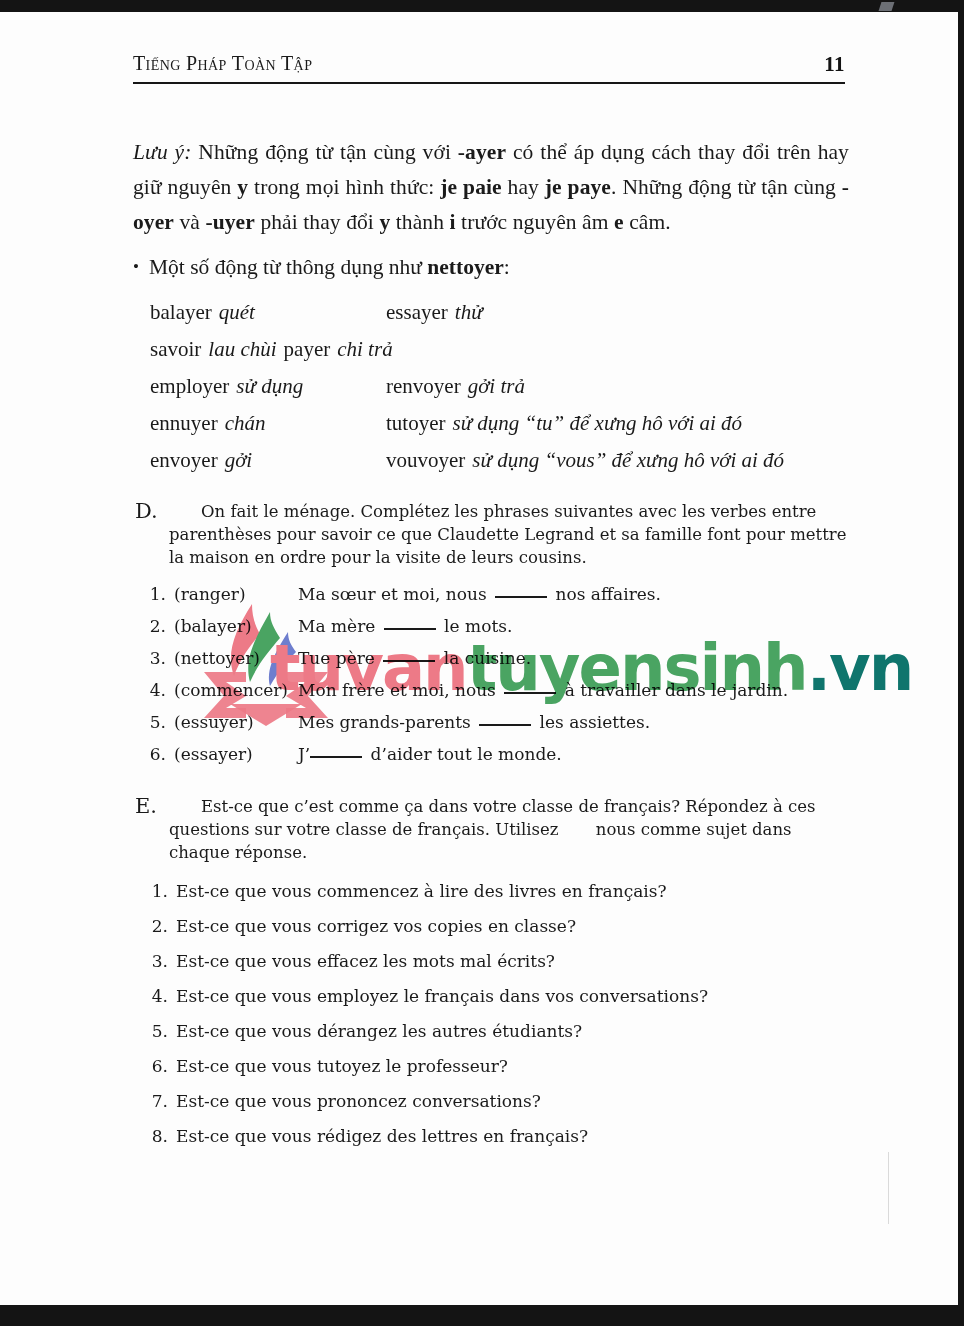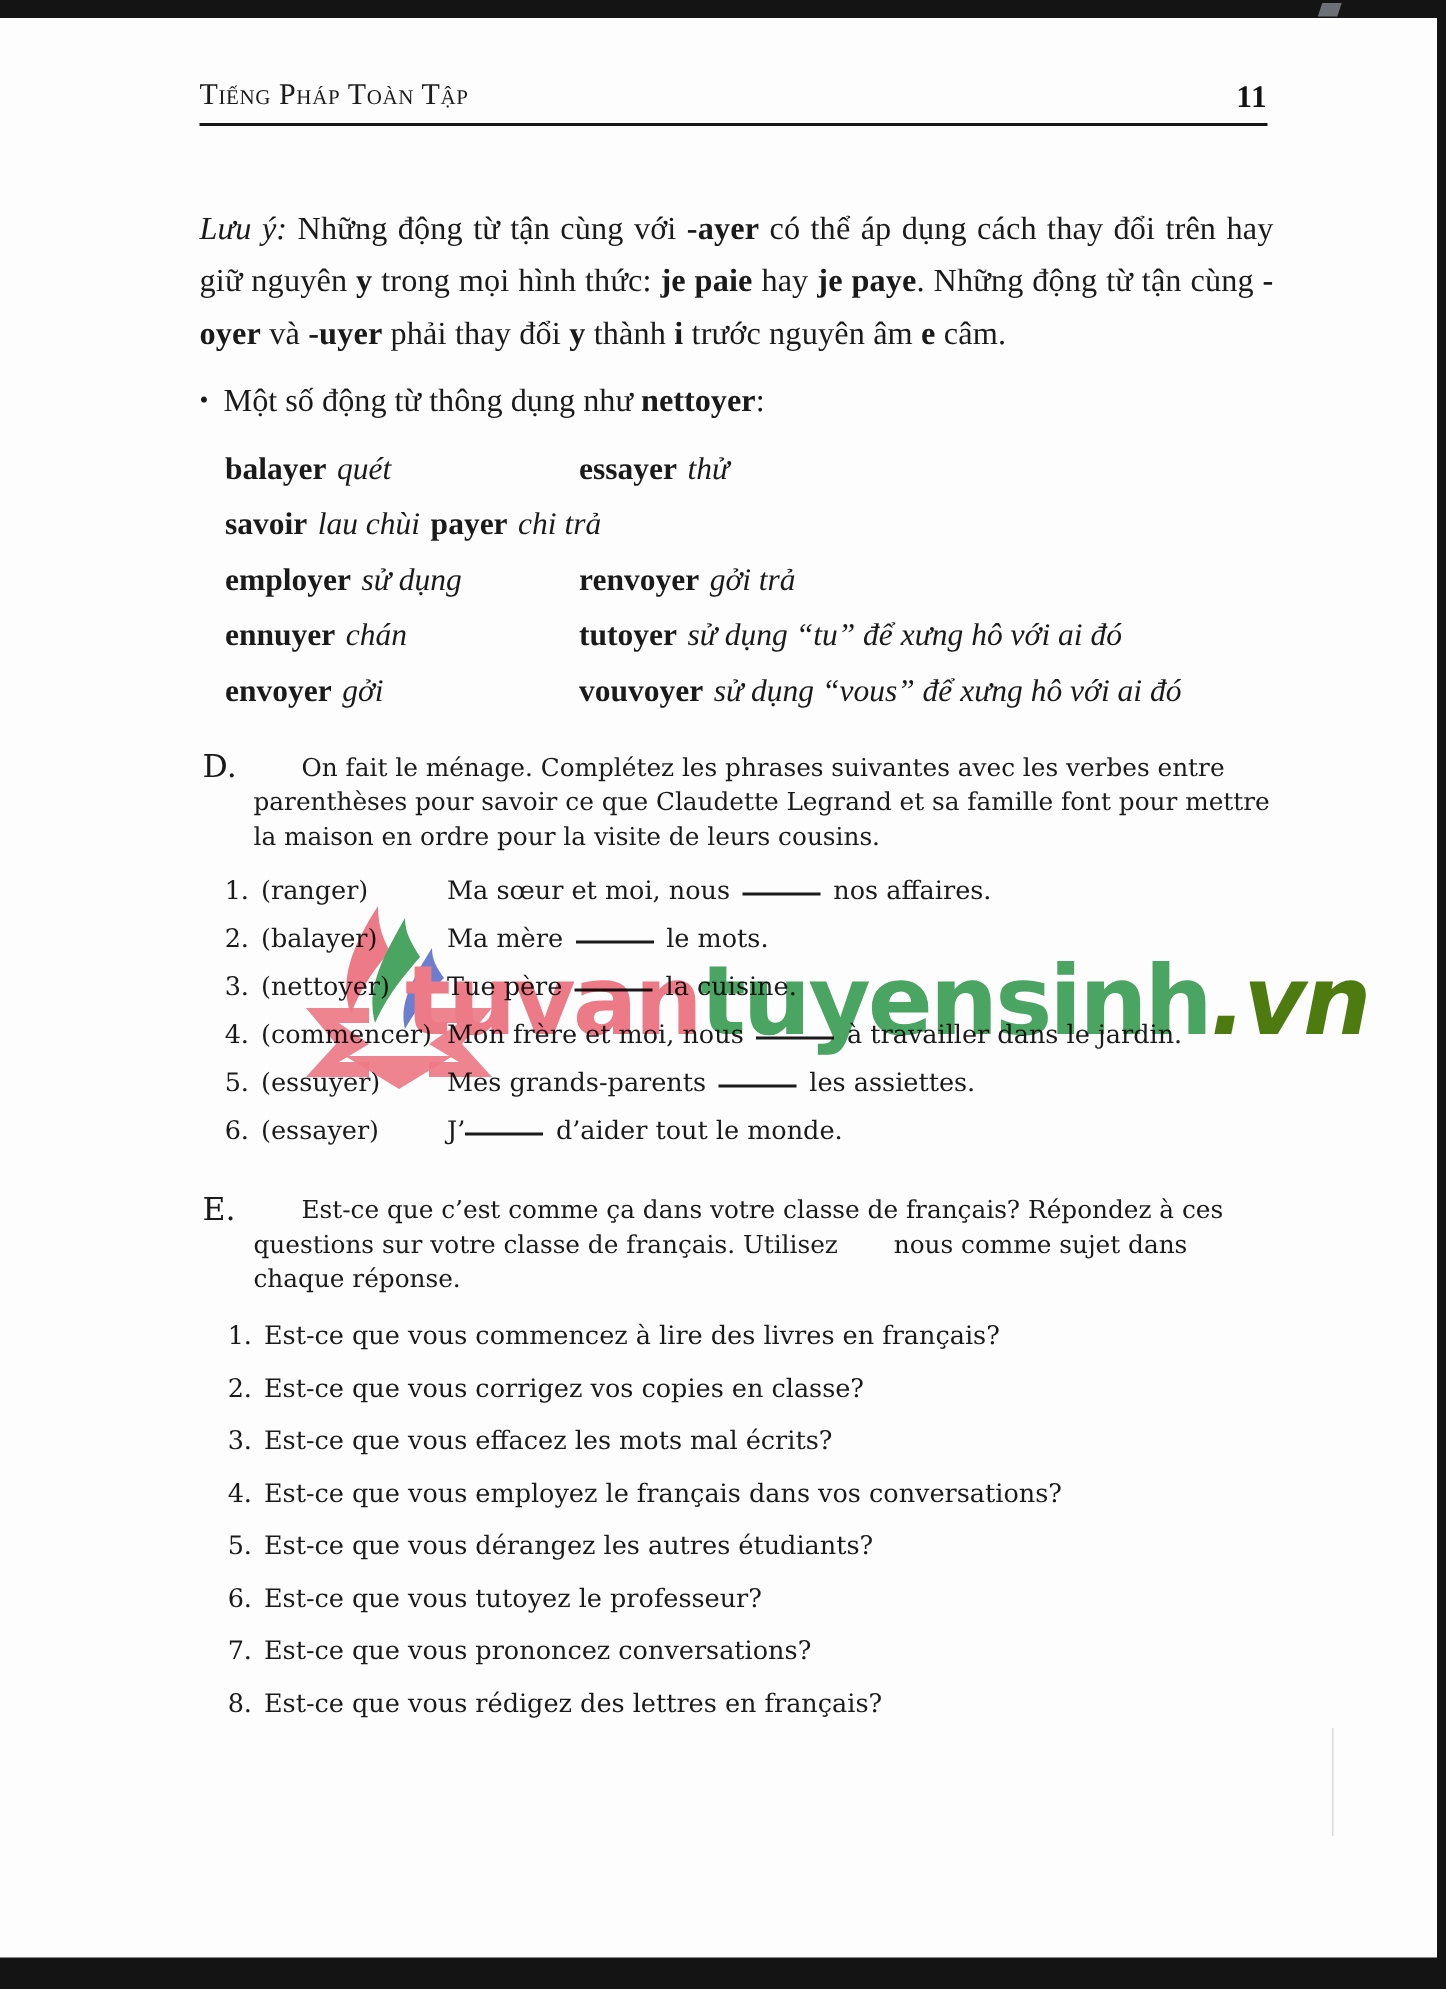--- a/index.html
+++ b/index.html
@@ -116,21 +116,21 @@
   }
   .vocab-row {
     display: flex;
     height: 37px;
     align-items: flex-start;
     font-size: 21px;
     line-height: 33px;
   }
   .vocab-col-a { width: 236px; flex: 0 0 236px; }
   .vocab-col-b { flex: 1 1 auto; }
-  .vocab b { font-weight: bold; }
+  .vocab b { font-weight: normal; }
   .vocab i { font-style: italic; }
   .vocab .gap { display: inline-block; width: 7px; }
 
   
   .ex {
     position: absolute;
     font-family: "DejaVu Serif", "Liberation Serif", serif;
   }
   .ex-head {
     display: flex;
@@ -197,21 +197,21 @@
     top: 40px;
     font-family: "DejaVu Sans", sans-serif;
     font-weight: bold;
     font-size: 64px;
     letter-spacing: -2px;
     white-space: nowrap;
     line-height: 1;
   }
   .wm-a { color: #ef7b88; }
   .wm-b { color: #4aa563; }
-  .wm-c { color: #4d7c0f; font-style: italic; }
+  .wm-c { color: #0f766e; }
 </style>
 </head>
 <body>
 
 <div id="page">
 
   <div class="band band-top"></div>
   <div class="band band-bottom"></div>
   <div class="band band-right"></div>
   <div class="smudge"></div>

